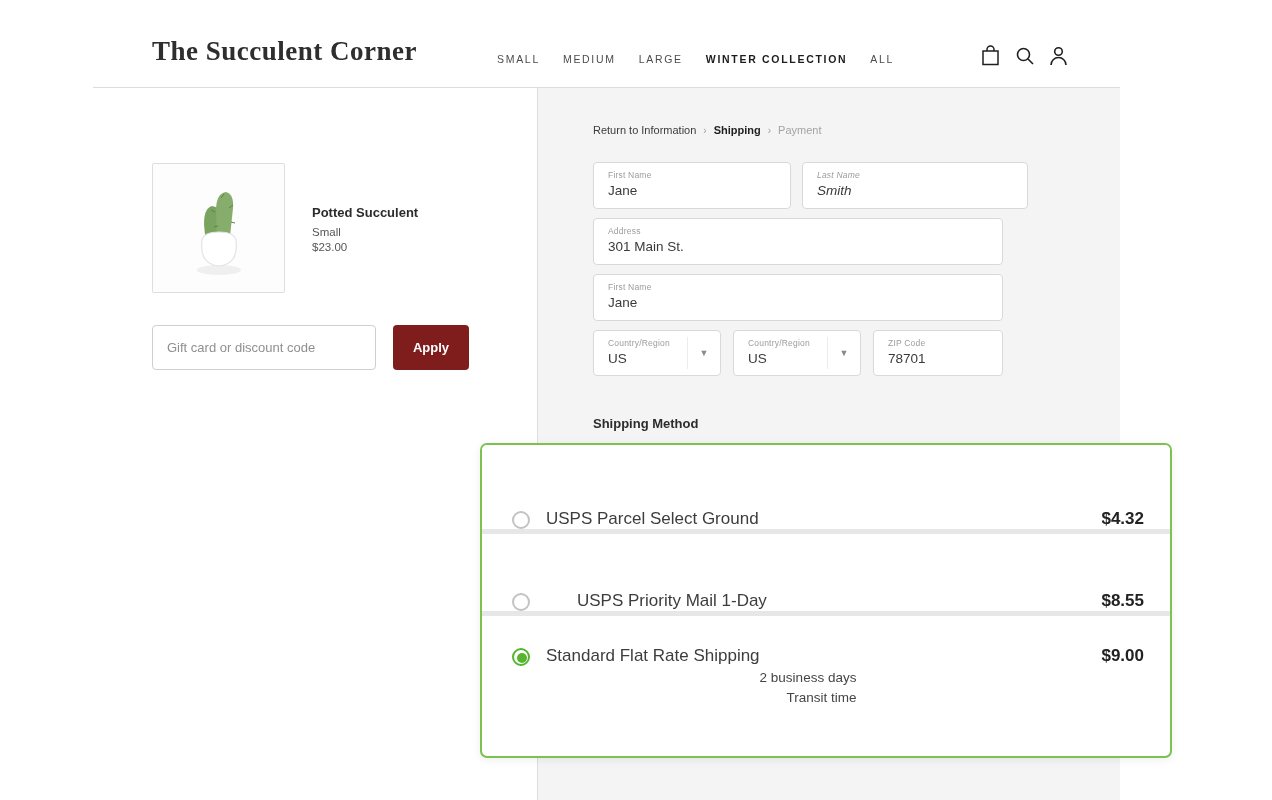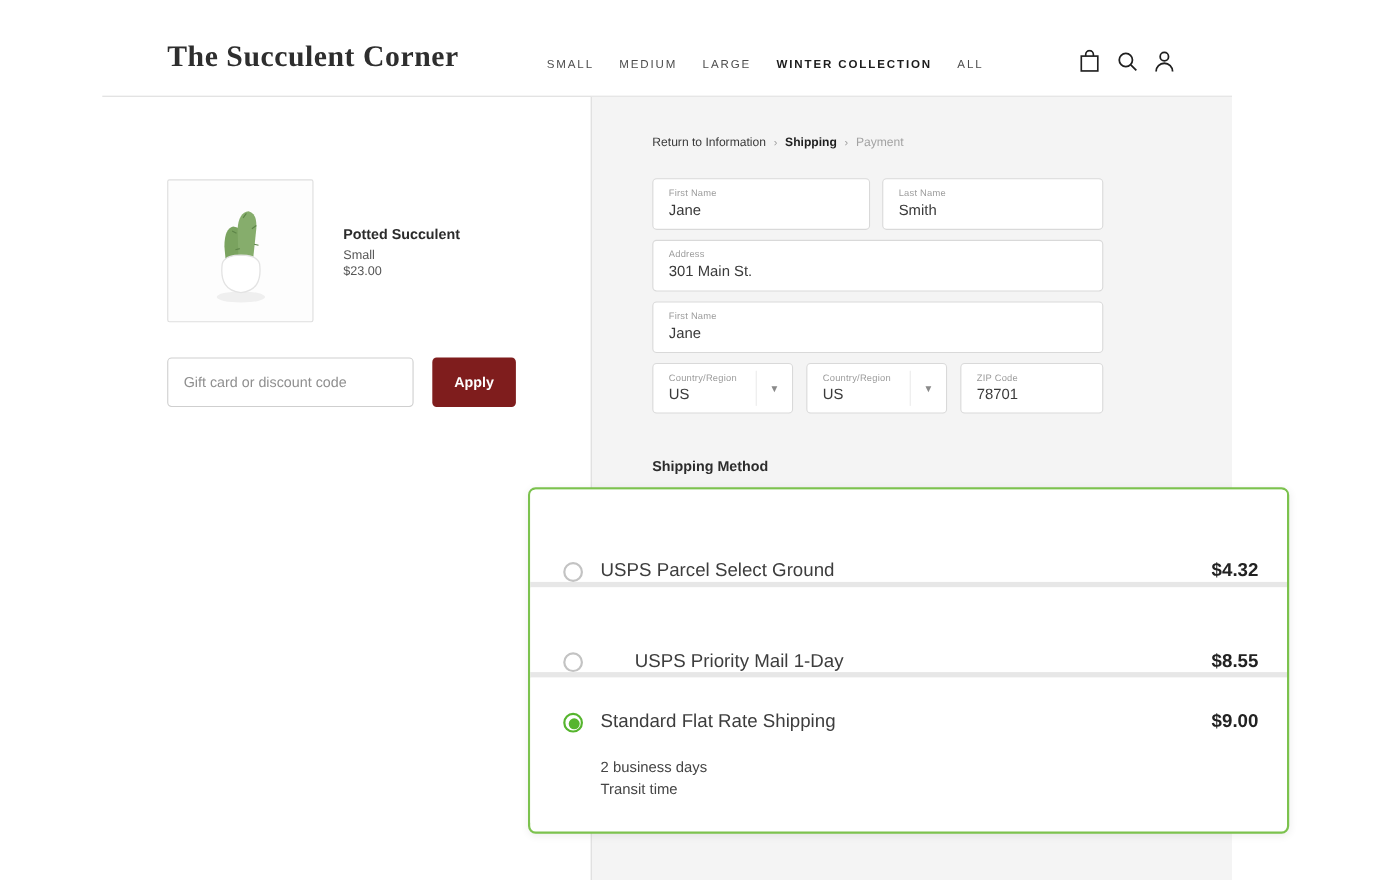--- a/index.html
+++ b/index.html
@@ -63,21 +63,21 @@
   .crumb.future { color:#a3a3a3; }
   .crumb-sep { color:#9f9f9f; font-size:10px; }
 
   .field {
     position:absolute; background:#fff; border:1px solid #d9d9d9; border-radius:4px;
     padding:7px 14px 0 14px; cursor:text;
   }
   .field .flabel { font-size:8.5px; color:#9c9c9c; letter-spacing:.2px; }
   .field .fvalue { font-size:13.5px; color:#3a3a3a; margin-top:3px; }
   .f-first  { left:593px; top:162px; width:198px; height:47px; }
-  .f-last   { left:802px; top:162px; width:201px; height:47px; }
+  .f-last   { left:802px; top:162px; width:226px; height:47px;font-style:italic; }
   .f-addr   { left:593px; top:218px; width:410px; height:47px; }
   .f-first2 { left:593px; top:274px; width:410px; height:47px; }
   .f-ctry1  { left:593px; top:330px; width:128px; height:46px; cursor:pointer; }
   .f-ctry2  { left:733px; top:330px; width:128px; height:46px; cursor:pointer; }
   .f-zip    { left:873px; top:330px; width:130px; height:46px; }
   .sel-arrow {
     position:absolute; right:0; top:6px; bottom:6px; width:33px;
     border-left:1px solid #ececec; display:flex; align-items:center; justify-content:center;
   }
   .sel-arrow span { color:#8a8a8a; font-size:9px; }
@@ -99,21 +99,21 @@
     width:18px; height:18px; border-radius:50%; border:2px solid #c3c3c3;
     background:#fff; flex:0 0 auto; margin-right:16px; position:relative;
   }
   .radio.checked { border-color:#56b52e; }
   .radio.checked::after {
     content:""; position:absolute; left:3px; top:3px; width:10px; height:10px;
     border-radius:50%; background:#56b52e;
   }
   .ship-label { font-size:17px; color:#3d3d3d; }
   .ship-price { margin-left:auto; font-size:17px; font-weight:700; color:#222; }
-  .ship-main { display:flex; flex-direction:column; }
+  .ship-main { display:flex; flex-direction:row;text-align:right; }
   .ship-details { margin-top:24px; display:flex; flex-direction:column; gap:5px; }
   .ship-detail { font-size:13.5px; color:#454545; }
   .r3 .radio { margin-top:2px; }
 </style>
 </head>
 <body>
 
 <div class="page">
 
   <div class="logo">The Succulent Corner</div>

